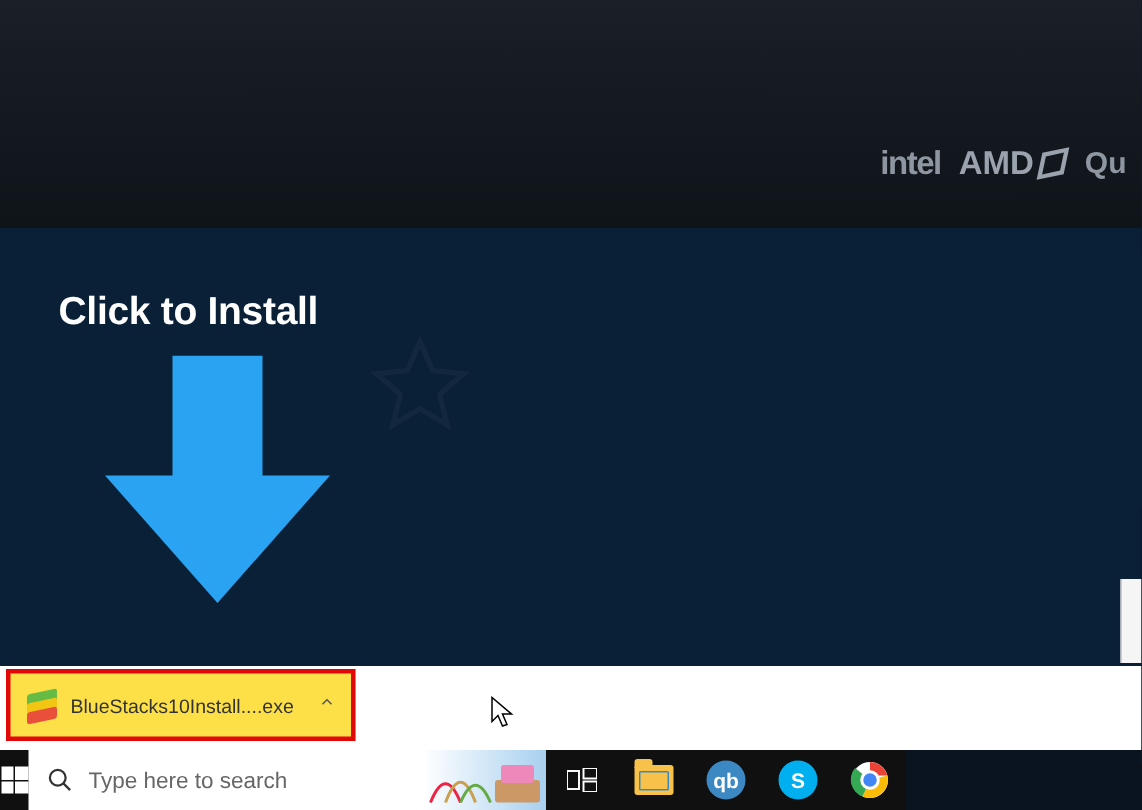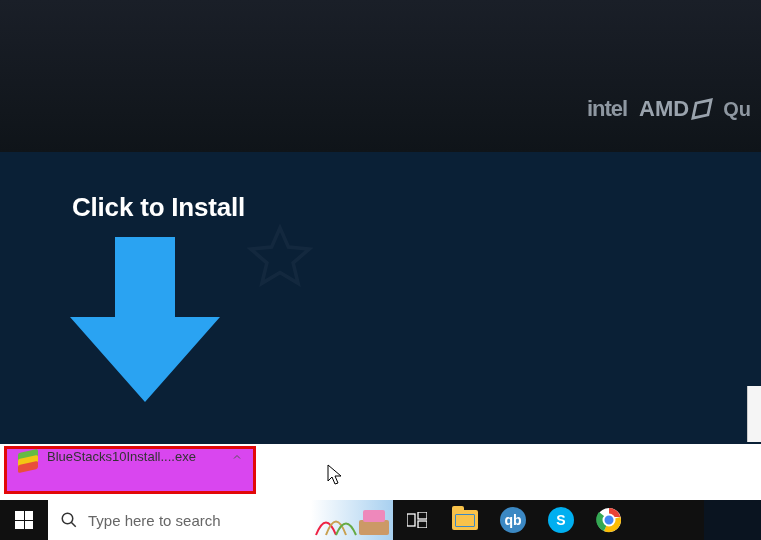--- a/index.html
+++ b/index.html
@@ -49,21 +49,21 @@
   .partner-q {
     font-family: Arial, sans-serif;
     font-weight: 600;
     font-size: 20px;
     color: #8e97a1;
   }
   .install-panel {
     height: 348px;
     background: #0a2036;
     position: relative;
-    padding: 40px 60px 0 72px;
+    padding: 40px 60px 0 39px;
   }
   .install-heading {
     color: #ffffff;
     font-size: 26px;
     font-weight: 600;
     letter-spacing: -0.2px;
   }
   .arrow-down {
     position: absolute;
     left: 70px;
@@ -81,25 +81,25 @@
     left: 0;
     width: 761px;
     height: 56px;
     background: #ffffff;
   }
   .download-chip {
     position: absolute;
     left: 4px;
     top: 2px;
     height: 48px;
-    width: 252px;
+    width: 233px;
     border: 3px solid #e20808;
-    background: #d946ef;
-    display: flex;
-    align-items: flex-start;
+    background: #fde047;
+    display: flex;
+    align-items: center;
     padding: 0 10px;
     gap: 8px;
   }
   .bs-icon {
     width: 22px; height: 22px;
     position: relative;
   }
   .bs-icon .layer {
     position: absolute;
     width: 20px; height: 8px;
@@ -122,21 +122,21 @@
   .cursor-arrow {
     position: absolute;
     left: 327px;
     bottom: 54px;
     z-index: 5;
   }
   .taskbar {
     position: absolute;
     bottom: 0;
     left: 0;
-    width: 704px;
+    width: 604px;
     height: 40px;
     background: #101010;
     display: flex;
     align-items: stretch;
   }
   .start-btn {
     width: 48px;
     display: flex;
     align-items: center;
     justify-content: center;

